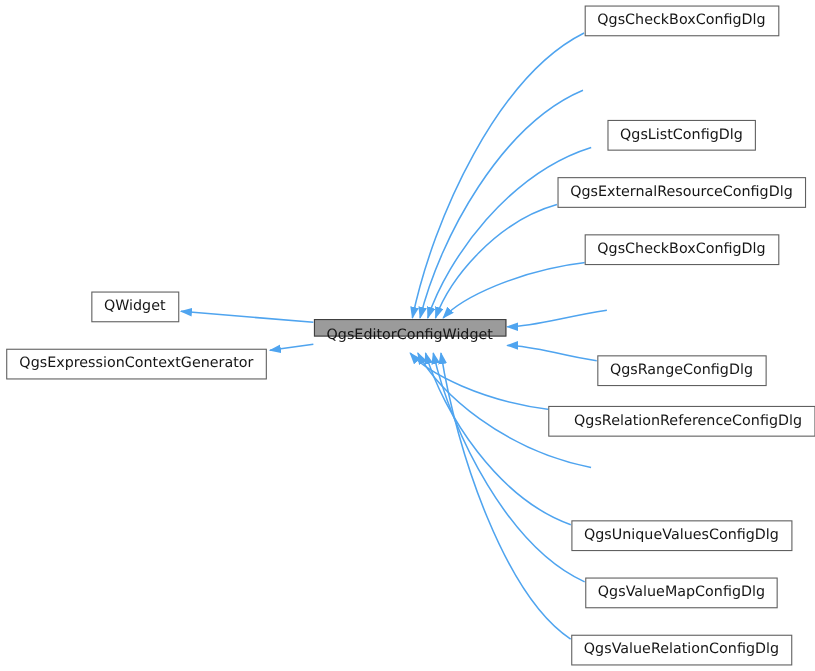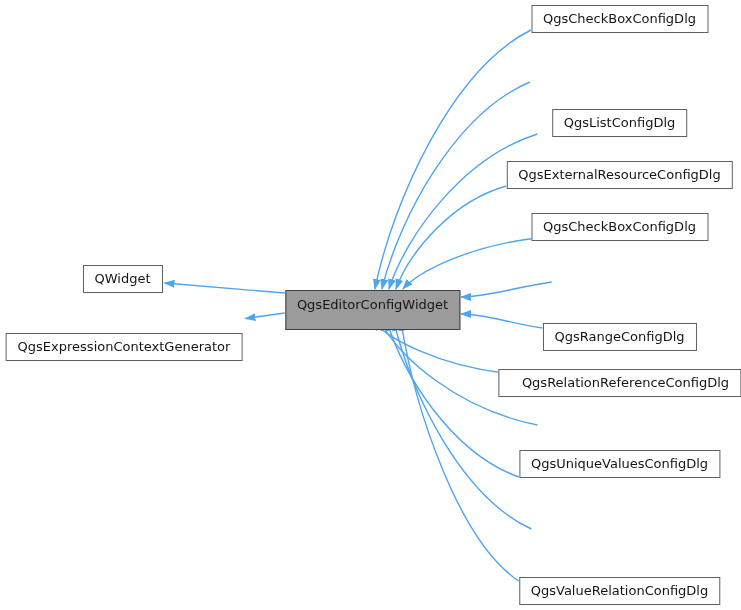--- a/index.html
+++ b/index.html
@@ -34,21 +34,21 @@
     color: #151515;
     font-size: 13px;
     white-space: nowrap;
     text-align: center;
     cursor: pointer;
   }
   .derived-node { left: 619.5px; }
   .center-node {
     background: #9b9b9b;
     border: 1.5px solid #404040;
-    height: 40px;
+    height: 16px;
     line-height: 27px;
     text-align: center;
   }
 </style>
 </head>
 <body>
 
 <div id="diagram">
 
   <svg id="edges" width="741" height="610" viewBox="0 0 741 610" xmlns="http://www.w3.org/2000/svg">
@@ -68,26 +68,27 @@
       <path d="M537.34375,425 C458.61328125,409.4 398.778125,357.4 379.8828125,321" fill="none" stroke="#4FA4EF" stroke-width="1.4" marker-end="url(#ah)"></path>
       <path d="M518.9140625,477 C452.8984375,453.6 402.7265625,375.6 386.8828125,321" fill="none" stroke="#4FA4EF" stroke-width="1.4" marker-end="url(#ah)"></path>
       <path d="M531.5078125,529 C462.6953125,497.8 410.3978125,393.8 393.8828125,321" fill="none" stroke="#4FA4EF" stroke-width="1.4" marker-end="url(#ah)"></path>
       <path d="M518.765625,581 C459.82421875,542 415.02875,412 400.8828125,321" fill="none" stroke="#4FA4EF" stroke-width="1.4" marker-end="url(#ah)"></path>
       <path d="M284.8828125,293 L164.5078125,283" fill="none" stroke="#4FA4EF" stroke-width="1.4" marker-end="url(#ah)"></path>
       <path d="M284.8828125,313 L245.390625,318.5" fill="none" stroke="#4FA4EF" stroke-width="1.4" marker-end="url(#ah)"></path>
     </svg>
 
   <div class="node base-node" id="base-0" style="left:122.5px; top:265px;">QWidget</div>
 
-  <div class="node base-node" id="base-1" style="left:124px; top:333px;text-align:right;">QgsExpressionContextGenerator</div>
+  <div class="node base-node" id="base-1" style="left:124px; top:317px;text-align:right;">QgsExpressionContextGenerator</div>
 
   <div class="node center-node" id="center-node" style="left:372.5px; top:290px;">QgsEditorConfigWidget</div>
 
   <div class="node derived-node" style="top:5px;">QgsCheckBoxConfigDlg</div>
   <div class="node derived-node" style="top:109px;">QgsListConfigDlg</div>
   <div class="node derived-node" style="top:161px;text-align:right;">QgsExternalResourceConfigDlg</div>
   <div class="node derived-node" style="top:213px;">QgsCheckBoxConfigDlg</div>
   <div class="node derived-node" style="top:323px;">QgsRangeConfigDlg</div>
   <div class="node derived-node" style="top:369px;padding-left:23px;">QgsRelationReferenceConfigDlg</div>
-  <div class="node derived-node" style="top:450px;">QgsUniqueValuesConfigDlg</div>
+  <div class="node derived-node" style="top:473px;">QgsUniqueValuesConfigDlg</div>
+  <div class="node derived-node" style="top:525px;">QgsValueMapConfigDlg</div>
   <div class="node derived-node" style="top:577px;text-align:right;">QgsValueRelationConfigDlg</div>
 
 </div>
 
 </body></html>

